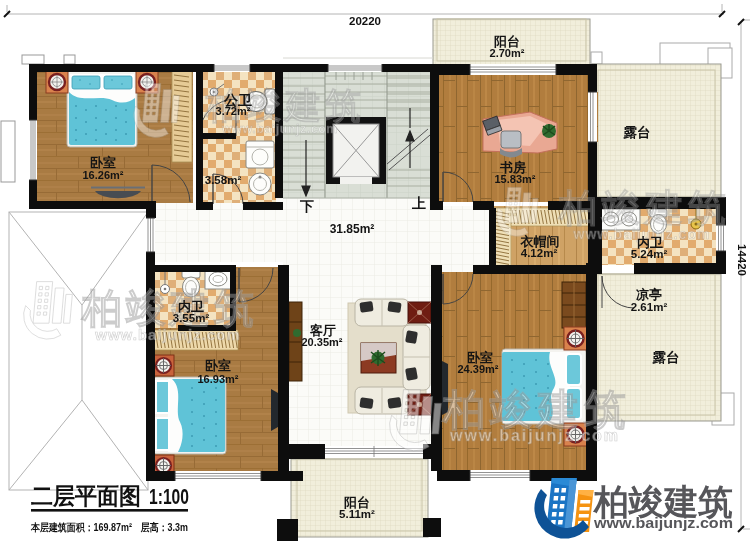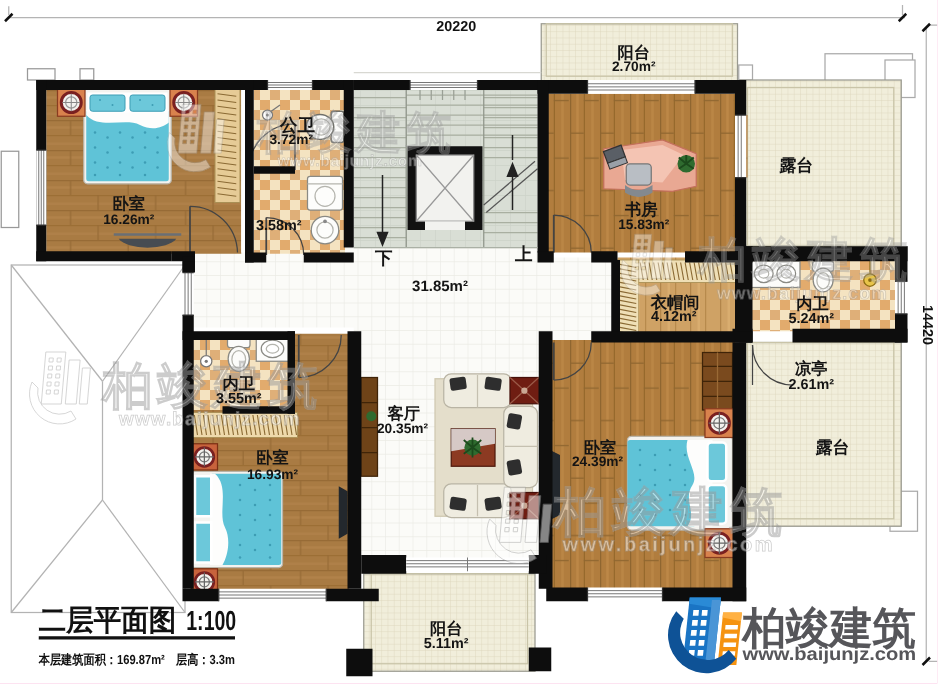--- a/index.html
+++ b/index.html
@@ -1,17 +1,17 @@
 <!DOCTYPE html>
 <html><head>
 <meta charset="utf-8">
 <style>
 html,body{margin:0;padding:0;background:#fff;}
 *{font-family:"Liberation Sans",sans-serif;}
-#c{position:relative;width:750px;height:547px;overflow:hidden;background:#f9a8d4;}
+#c{position:relative;width:750px;height:547px;overflow:hidden;background:#f97316;}
 </style>
 </head>
 <body>
 <div id="c">
 <svg width="750" height="547" viewBox="0 0 750 547" xmlns="http://www.w3.org/2000/svg">
 <defs>
 <pattern id="chk" width="16" height="16" patternUnits="userSpaceOnUse">
   <rect width="16" height="16" fill="#f4e3c1"></rect>
   <rect x="0" y="0" width="8" height="8" fill="#e2ab6d"></rect>
   <rect x="8" y="8" width="8" height="8" fill="#dfaf78"></rect>

